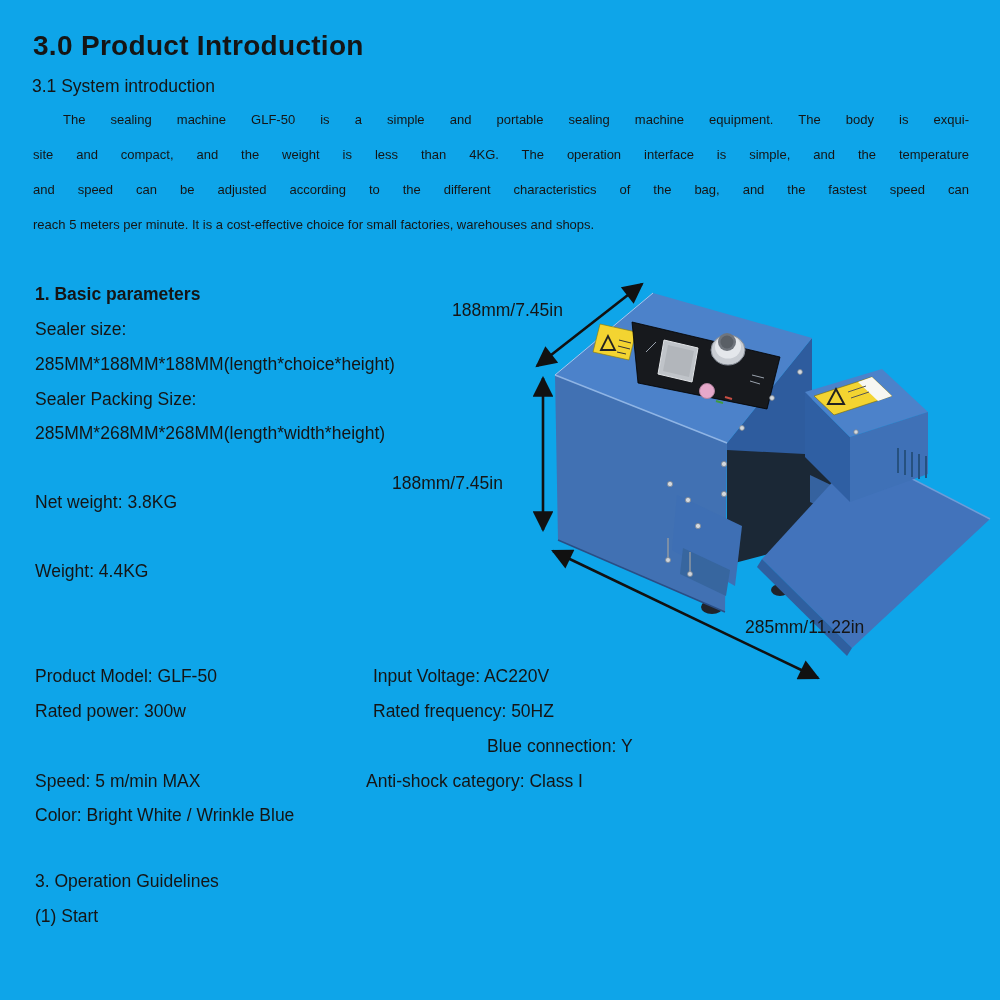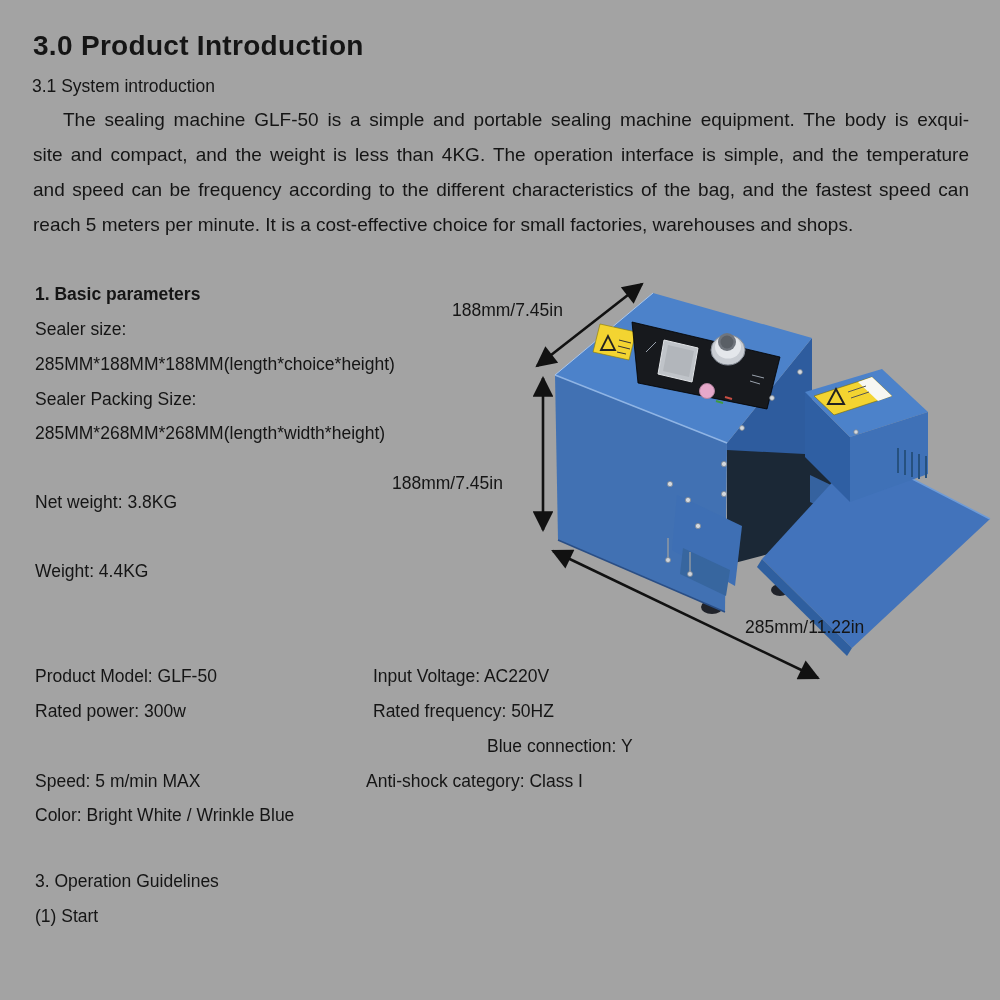--- a/index.html
+++ b/index.html
@@ -1,38 +1,38 @@
 <!DOCTYPE html>
 <html><head>
 <meta charset="utf-8">
 <style>
   html,body{margin:0;padding:0;background:#ffffff;}
-  .page{position:relative;width:1000px;height:1000px;background:#a3a3a3;overflow:hidden;
+  .page{position:relative;width:1000px;height:1000px;background:#0ea5e9;overflow:hidden;
         font-family:"Liberation Sans",sans-serif;color:#151515;}
   .abs{position:absolute;white-space:nowrap;}
   .t17{font-size:17.5px;line-height:22px;}
   .doc-title{font-size:28px;font-weight:bold;letter-spacing:.3px;}
-  .para-line{position:absolute;left:33px;width:936px;font-size:19px;line-height:22px;
+  .para-line{position:absolute;left:33px;width:936px;font-size:13px;line-height:22px;
              text-align:justify;text-align-last:justify;white-space:normal;}
   .para-first{left:63px;width:906px;}
   .para-last{text-align-last:left;}
   svg text{font-family:"Liberation Sans",sans-serif;font-size:17.5px;fill:#151515;}
   .figwrap{position:absolute;left:380px;top:280px;width:620px;height:410px;}
 </style>
 </head>
 <body>
 
 <div class="page">
 
   <div class="abs doc-title" style="left:33px;top:30px;">3.0 Product Introduction</div>
   <div class="abs t17" style="left:32px;top:75px;">3.1 System introduction</div>
 
   <div class="para-line para-first" style="top:109px;">The sealing machine GLF-50 is a simple and portable sealing machine equipment. The body is exqui-</div>
   <div class="para-line" style="top:144px;">site and compact, and the weight is less than 4KG. The operation interface is simple, and the temperature</div>
-  <div class="para-line" style="top:179px;">and speed can be frequency according to the different characteristics of the bag, and the fastest speed can</div>
+  <div class="para-line" style="top:179px;">and speed can be adjusted according to the different characteristics of the bag, and the fastest speed can</div>
   <div class="para-line para-last" style="top:214px;">reach 5 meters per minute. It is a cost-effective choice for small factories, warehouses and shops.</div>
 
   <div class="abs t17" style="left:35px;top:283px;font-weight:bold;">1. Basic parameters</div>
   <div class="abs t17" style="left:35px;top:318px;">Sealer size:</div>
   <div class="abs t17" style="left:35px;top:353px;">285MM*188MM*188MM(length*choice*height)</div>
   <div class="abs t17" style="left:35px;top:388px;">Sealer Packing Size:</div>
   <div class="abs t17" style="left:35px;top:422px;">285MM*268MM*268MM(length*width*height)</div>
   <div class="abs t17" style="left:35px;top:491px;">Net weight: 3.8KG</div>
   <div class="abs t17" style="left:35px;top:560px;">Weight: 4.4KG</div>
 

